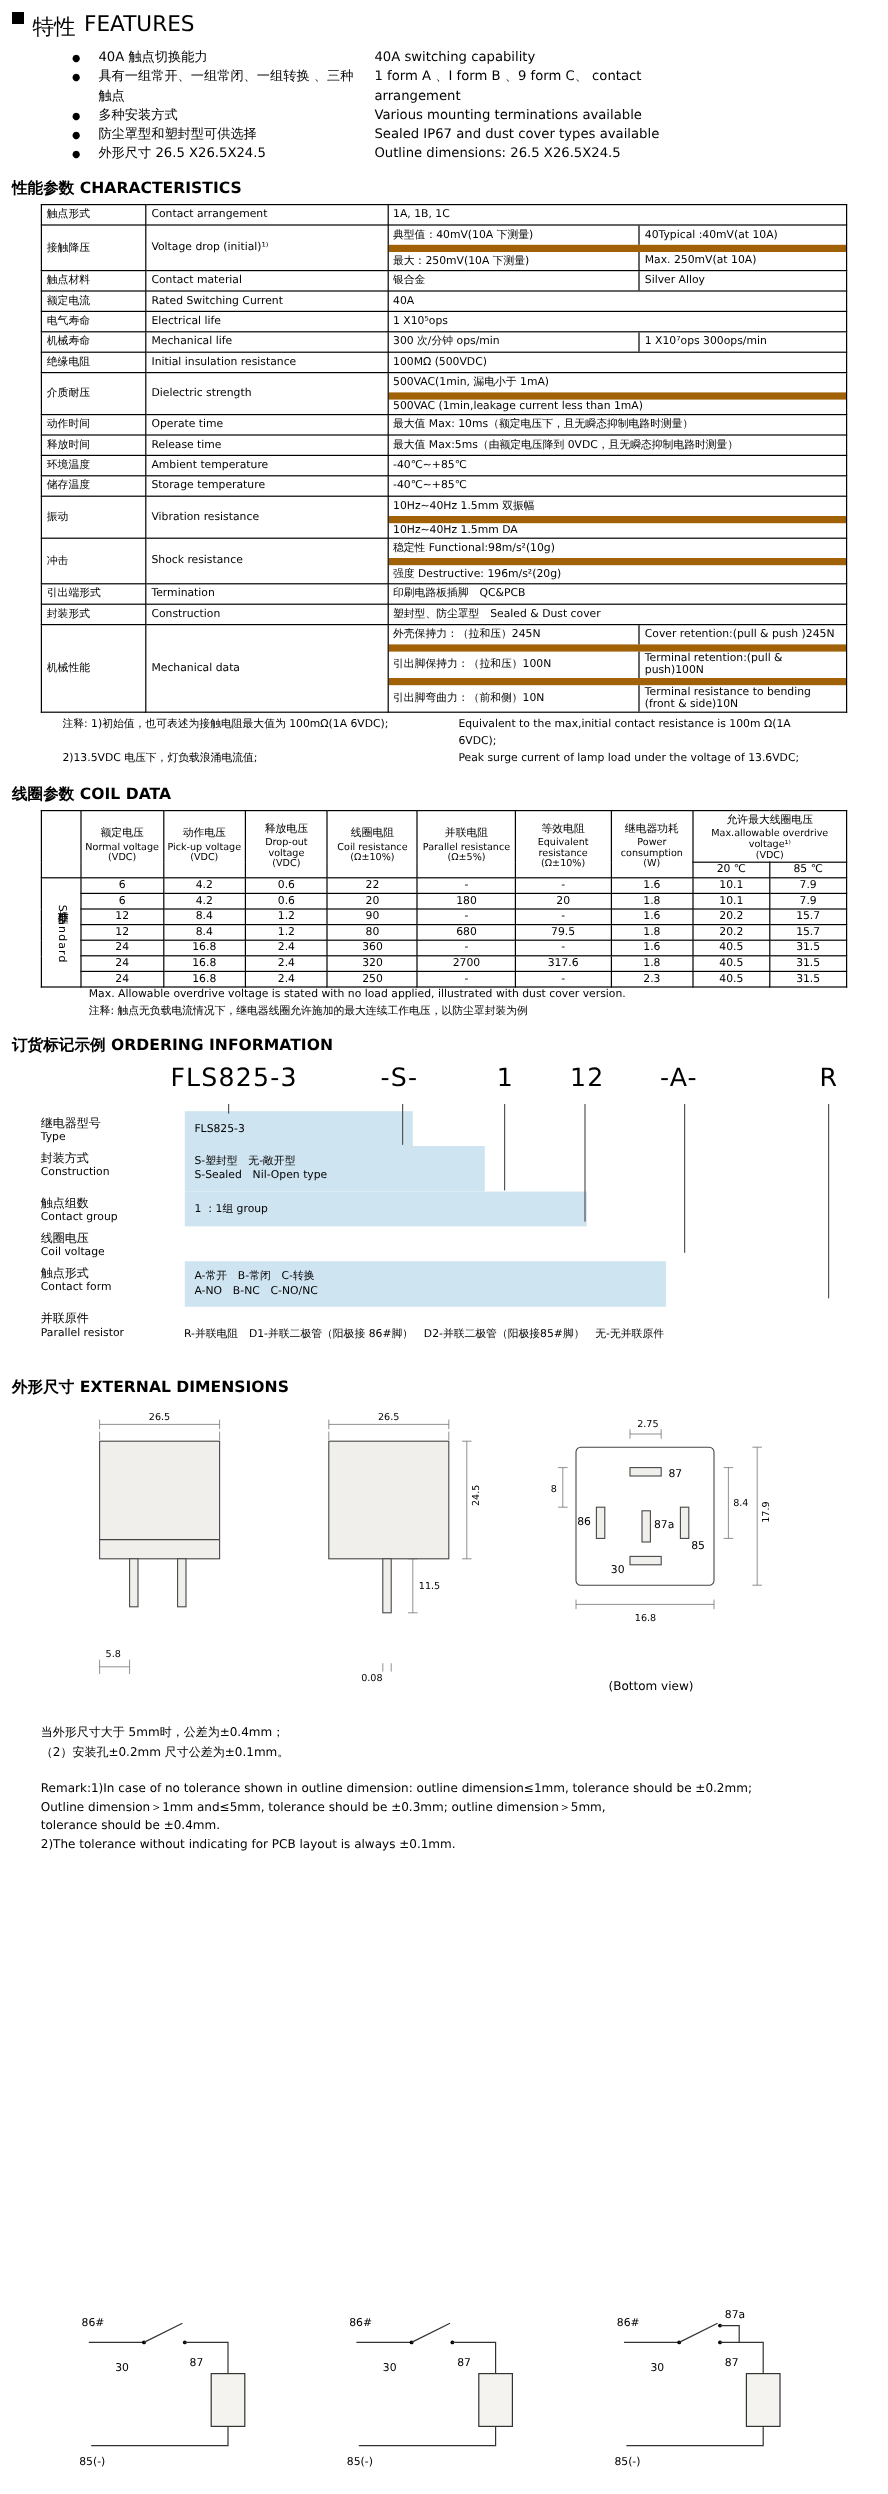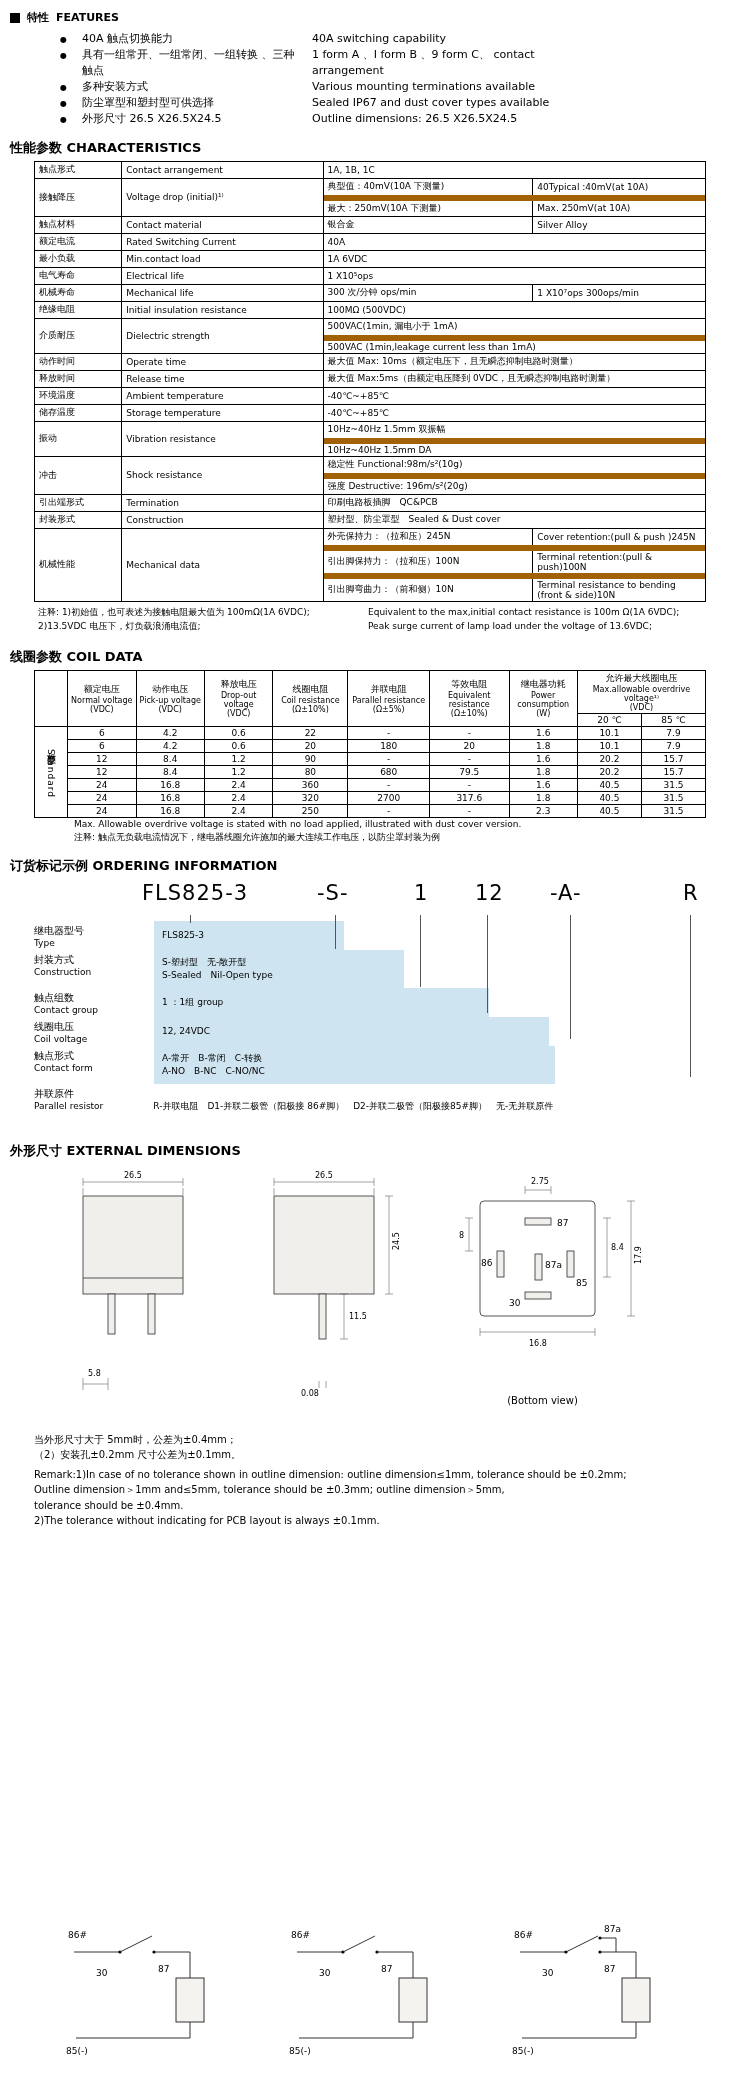--- a/index.html
+++ b/index.html
@@ -1,39 +1,39 @@
 <!DOCTYPE html>
 <html><head>
 <meta charset="utf-8">
 <style>
 *{margin:0;padding:0;box-sizing:border-box}
 html,body{background:#fff}
 body{font-family:"DejaVu Sans","Liberation Sans",sans-serif;color:#000}
 .page{width:740px;min-height:2078px;display:flex;flex-direction:column;padding-top:8px;background:#fff}
 section{padding:0 34px}
-.sec-head{font-size:11px;font-weight:bold;display:flex;align-items:center;gap:7px;margin-left:-24px;padding:2px 0 6px}
+.sec-head{font-size:18px;font-weight:normal;display:flex;align-items:flex-start;gap:7px;margin-left:-24px;padding:2px 0 6px}
 .sec-head2{font-size:13px;font-weight:bold;margin:12px 0 4px -24px}
 .sq{width:10px;height:10px;background:#000;display:inline-block}
 
 .feat-list{padding-left:26px}
 .feat-row{display:flex;font-size:11px;line-height:1.45}
 .bullet{width:22px;font-size:8px;padding-top:3px}
 .feat-zh{width:230px;padding-right:8px}
 .feat-en{width:250px}
 
 .char-table{width:100%;border-collapse:collapse;table-layout:fixed}
 .char-table td{border:1px solid #000;font-size:9px;vertical-align:middle}
 .c-zh{width:13%;padding:1px 4px}
 .c-en{width:30%;padding:1px 4px}
 .c-val{width:57%;padding:0}
 .c-line{display:flex;min-height:16px;align-items:stretch}
 .c-line-top{border-top:6px solid #a16207}
 .c-cell{padding:1px 4px;flex:1;display:flex;align-items:center}
 .c-cell-split{flex:0 0 55%;border-right:1px solid #000}
-.notes{margin:4px 0 2px}
+.notes{margin:4px 14px 2px}
 .note-row{display:flex;font-size:9px;line-height:1.55;padding-left:4px}
 .note-zh{width:330px}
 .note-en{flex:1}
 
 .coil-table{width:100%;border-collapse:collapse;table-layout:fixed;margin-top:2px}
 .coil-table th,.coil-table td{border:1px solid #000;font-size:9px;text-align:center;padding:1px 2px;font-weight:normal;vertical-align:middle}
 .h-zh{font-size:9px}.h-en{font-size:8px}.h-unit{font-size:8px}
 .coil-group div{writing-mode:vertical-rl;margin:0 auto;font-size:9px;letter-spacing:1px}
 .coil-note{font-size:9px;padding-left:40px;line-height:1.5}
 
@@ -61,21 +61,21 @@
 .dims-row svg{display:block}
 figure{margin:0}
 figcaption{font-size:10px;text-align:center;margin-top:4px}
 .draw{stroke:#444;stroke-width:0.9;fill:none}
 .body-fill{fill:#f0efeb;stroke:#444;stroke-width:0.9}
 .dim{stroke:#666;stroke-width:0.6;fill:none}
 .d-txt{font-size:8px;fill:#000}
 
 .remarks{margin-top:26px}
 .rem-line{font-size:10px;line-height:1.55}
-.remarks-en{margin-top:4px}
+.remarks-en{margin-top:15px}
 
 .schem-section{margin-top:auto;padding-bottom:12px}
 .schem-row{display:flex;justify-content:space-between;padding:0 28px}
 .s-lab{font-size:9px;fill:#000}
 .s-wire{stroke:#333;stroke-width:1;fill:none}
 .s-box{fill:#f4f3ef;stroke:#333;stroke-width:1}
 </style>
 </head>
 <body>
 
@@ -155,29 +155,20 @@
                 <div class="c-cell">Silver Alloy</div>
               </div>
             </td>
           </tr>
           <tr>
             <td class="c-zh">额定电流</td>
             <td class="c-en">Rated Switching Current</td>
             <td class="c-val">
               <div class="c-line">
                 <div class="c-cell">40A</div>
-              </div>
-            </td>
-          </tr>
-          <tr>
-            <td class="c-zh">最小负载</td>
-            <td class="c-en">Min.contact load</td>
-            <td class="c-val">
-              <div class="c-line">
-                <div class="c-cell">1A 6VDC</div>
               </div>
             </td>
           </tr>
           <tr>
             <td class="c-zh">电气寿命</td>
             <td class="c-en">Electrical life</td>
             <td class="c-val">
               <div class="c-line">
                 <div class="c-cell">1 X10⁵ops</div>
               </div>
@@ -527,23 +518,20 @@
               <div class="ord-label-en">Contact group</div>
             </div>
             <div class="ord-band">
               <div class="ord-line">1 ：1组 group</div>
             </div>
           </div>
           <div class="ord-row ord-row-3">
             <div class="ord-label">
               <div class="ord-label-zh">线圈电压</div>
               <div class="ord-label-en">Coil voltage</div>
-            </div>
-            <div class="ord-band">
-              <div class="ord-line">12, 24VDC</div>
             </div>
           </div>
           <div class="ord-row ord-row-4">
             <div class="ord-label">
               <div class="ord-label-zh">触点形式</div>
               <div class="ord-label-en">Contact form</div>
             </div>
             <div class="ord-band">
               <div class="ord-line">A-常开　B-常闭　C-转换</div>
               <div class="ord-line">A-NO　B-NC　C-NO/NC</div>

